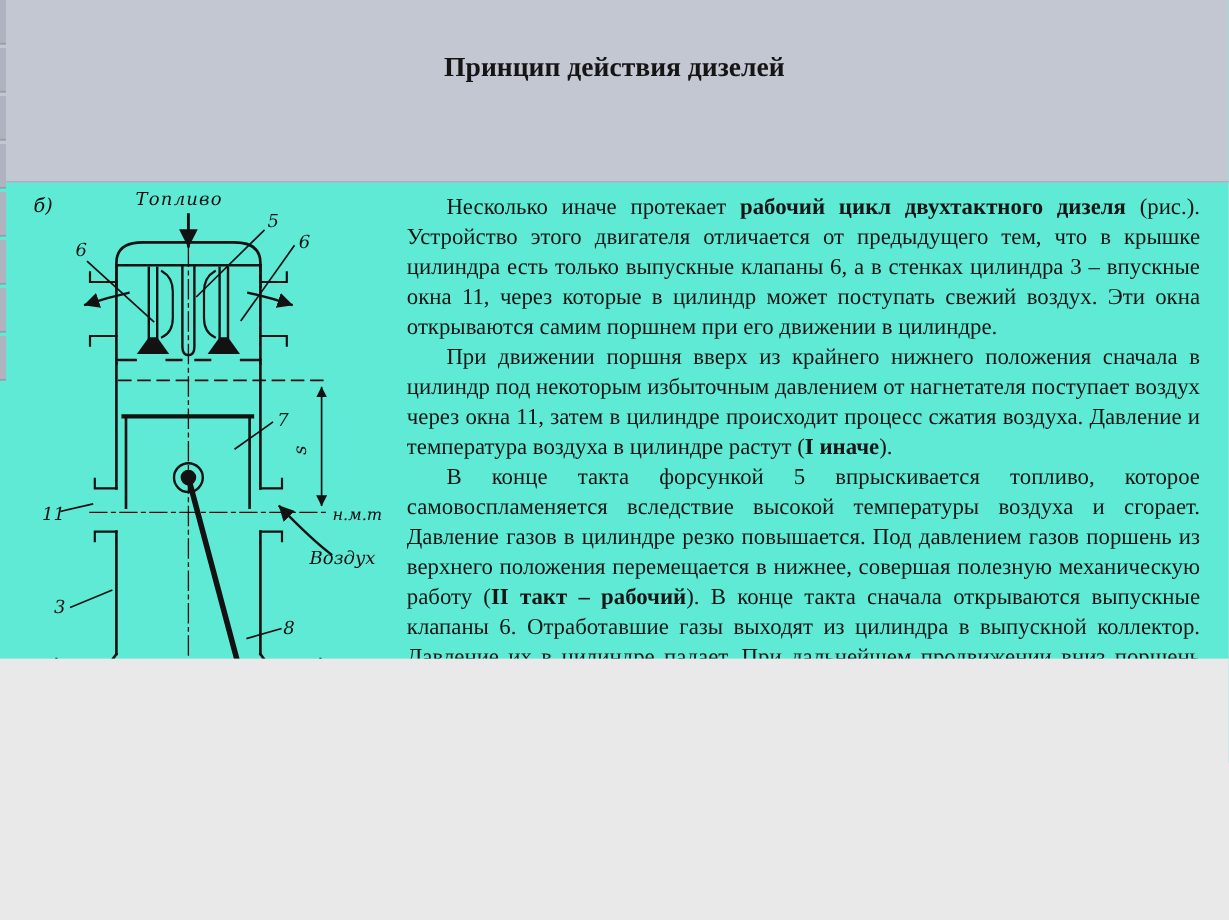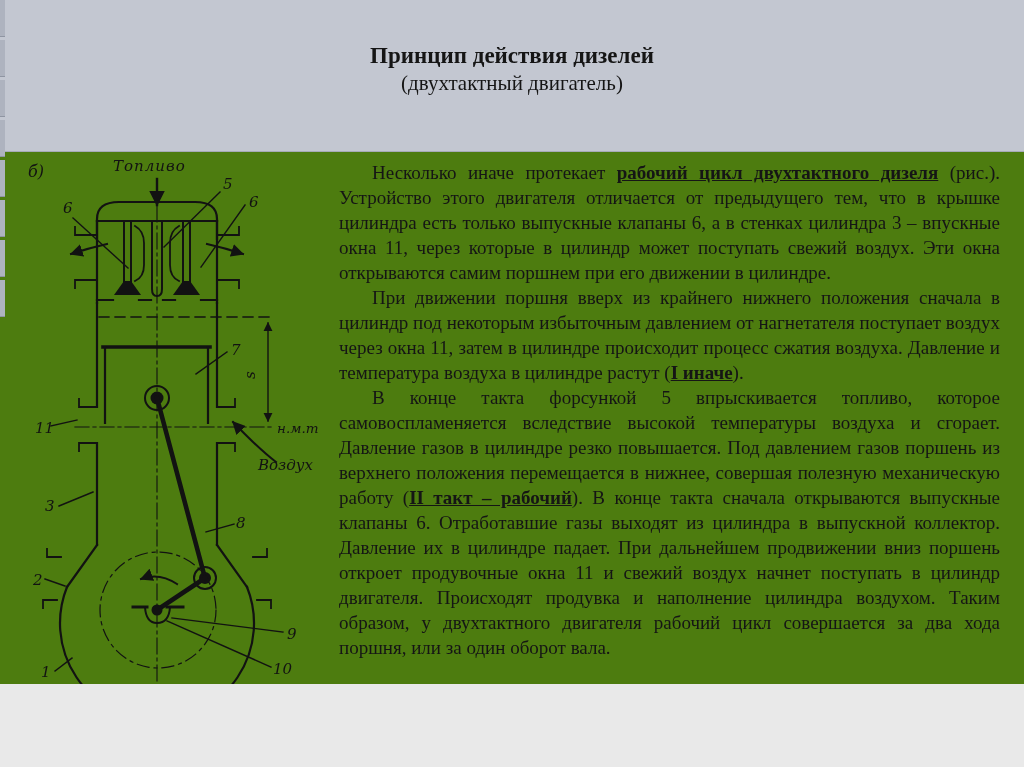--- a/index.html
+++ b/index.html
@@ -1,33 +1,33 @@
 <!DOCTYPE html>
 <html><head>
 <meta charset="utf-8">
 <style>
   html,body{margin:0;padding:0;background:#e9e9e9;}
   .slide{
-    position:relative;width:1024px;height:684px;background:#4d7c0f;
+    position:relative;width:1024px;height:549px;background:#5eead4;
     overflow:hidden;font-family:"Liberation Serif",serif;color:#151515;
   }
   .band-top{position:absolute;left:0;top:0;width:1024px;height:151px;
     background:#c3c7d1;border-bottom:1px solid #a6abb7;}
   .band-bottom{position:absolute;left:0;top:737px;width:1024px;height:25px;
     background:#c3c7d1;border-bottom:1px solid #aab0bb;}
   .rail{position:absolute;left:0;top:0;width:5px;height:320px;z-index:5;}
   .rail .th{position:absolute;left:0;width:5px;height:36px;background:#aeb3bf;
     border-bottom:1px solid #8f95a2;}
   .title-wrap{position:absolute;left:0;top:42px;width:1024px;text-align:center;z-index:2;}
   .title-1{font-size:23px;font-weight:bold;line-height:28px;}
   .title-2{font-size:21px;line-height:27px;}
   .body-text{position:absolute;left:339px;top:160px;width:661px;z-index:2;}
   .body-text p{margin:0;text-align:justify;text-indent:33px;
     font-size:19px;line-height:25px;}
-  .body-text .emph{font-weight:bold;text-decoration:underline;}
+  .body-text .emph{font-weight:bold;}
   .diagram{position:absolute;left:25px;top:155px;z-index:2;}
   .pageno{position:absolute;left:33px;top:740px;font-family:"DejaVu Sans",sans-serif;
     font-size:15px;color:#20242c;z-index:6;}
   .logo{position:absolute;left:946px;top:736px;z-index:6;}
   svg text{font-family:"DejaVu Serif",serif;font-style:italic;fill:#121212;}
 </style>
 </head>
 <body>
 
 <div class="slide">
@@ -41,21 +41,20 @@
     <div class="th" style="top:80px"></div>
     <div class="th" style="top:120px"></div>
     <div class="th" style="top:160px"></div>
     <div class="th" style="top:200px"></div>
     <div class="th" style="top:240px"></div>
     <div class="th" style="top:280px"></div>
   </div>
 
   <div class="title-wrap">
     <div class="title-1">Принцип действия дизелей</div>
-    <div class="title-2">(двухтактный двигатель)</div>
   </div>
 
   <svg class="diagram" width="310" height="592" viewBox="0 0 310 592">
     <defs>
       <marker id="arr" viewBox="0 0 10 10" refX="9" refY="5" markerWidth="6.5" markerHeight="6.5" orient="auto-start-reverse">
         <path d="M0,0 L10,5 L0,10 z" fill="#121212"></path>
       </marker>
     </defs>
     <g stroke="#121212" fill="none" stroke-width="2.2" stroke-linecap="square">
 

